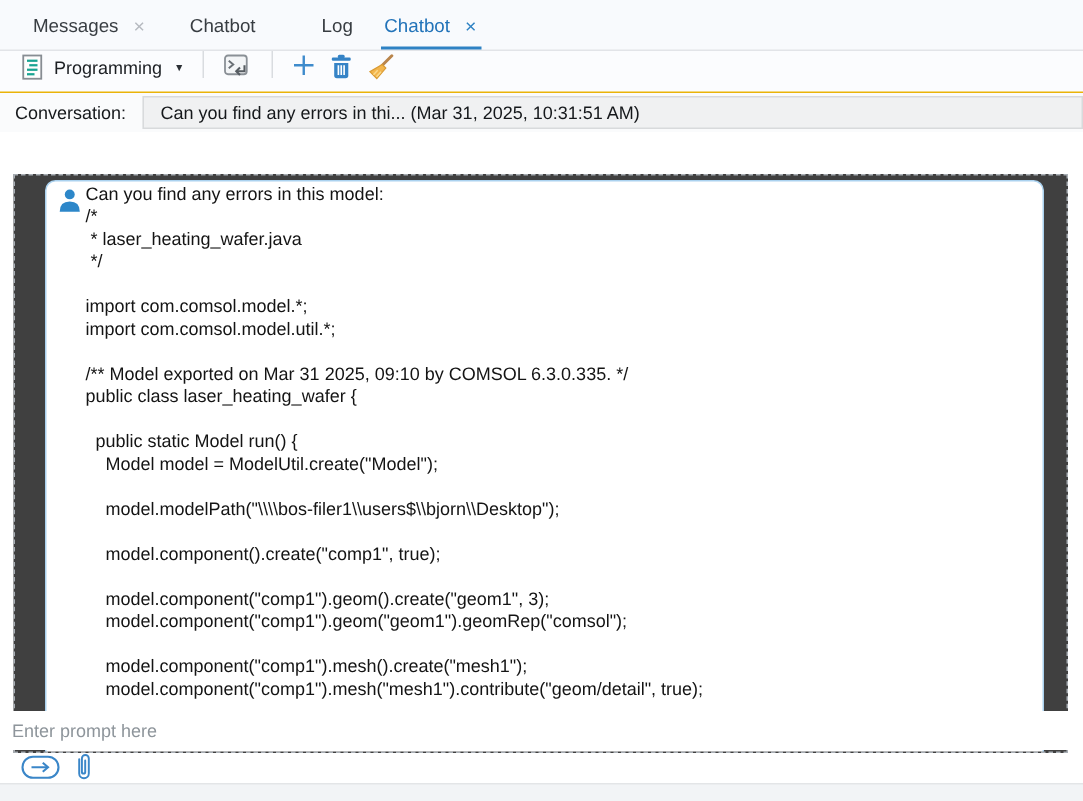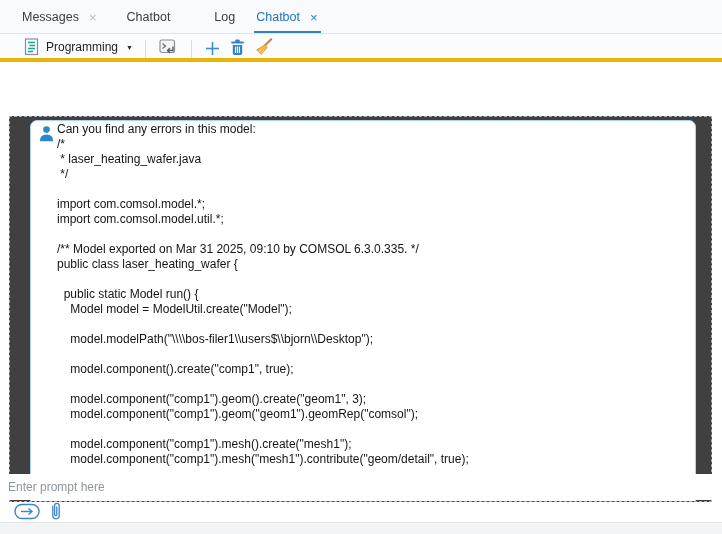--- a/index.html
+++ b/index.html
@@ -24,22 +24,22 @@
   .tab.active{color:#2273b9;border-bottom:2px solid #2e82c4;}
   .tab-close{font-size:13px;line-height:1;color:#b6bac0;padding:0 1px;}
   .tab.active .tab-close{color:#2e82c4;}
   .m-messages{margin-left:0;}
   .m-progress{margin-left:25px;}
   .m-log{margin-left:40px;}
   .m-chatbot{margin-left:17px;}
   
   .toolbar{
     position:absolute;left:0;top:34px;width:722px;height:28px;
-    background:#fbfcfe;border-bottom:4px solid #eab308;
-    display:flex;align-items:flex-end;padding-left:20px;
+    background:#fbfcfe;border-bottom:1px solid #eab308;
+    display:flex;align-items:flex-start;padding-left:10px;
   }
   .tbtn{
     display:flex;align-items:center;gap:6px;border:none;background:transparent;
     padding:2px 4px;font-family:inherit;font-size:12px;color:#1c1f23;cursor:default;
   }
   .caret{font-size:7px;color:#2c3035;margin-left:2px;}
   .sep{width:1px;height:18px;background:#d9dce0;margin:0 8px;}
   .iconbtn{border:none;background:transparent;padding:2px 5px;display:flex;align-items:center;}
   
   .convrow{
@@ -144,20 +144,26 @@
     <button class="iconbtn">
       <svg width="18" height="18" viewBox="0 0 18 18">
         <line x1="16.2" y1="1.2" x2="9.2" y2="8.2" stroke="#b9854c" stroke-width="2" stroke-linecap="round"></line>
         <polygon points="9.8,7 12.2,9.4 6.2,16.4 1.6,11.8" fill="#f3b54d" stroke="#d99b33" stroke-width="0.8"></polygon>
         <line x1="4" y1="13.8" x2="6.8" y2="10.8" stroke="#fbd98a" stroke-width="1"></line>
         <line x1="6" y1="15.2" x2="9" y2="11.8" stroke="#fbd98a" stroke-width="1"></line>
       </svg>
     </button>
   </div>
 
+  <div class="convrow">
+    <span class="convlabel">Conversation:</span>
+    <div class="convselect">
+      <span>Can you find any errors in thi... (Mar 31, 2025, 10:31:51 AM)</span>
+    </div>
+  </div>
 
   <div class="chat">
     <div class="bubble">
       <svg class="useravatar" width="15" height="16" viewBox="0 0 15 16">
         <circle cx="7.5" cy="3.6" r="3.3" fill="#2d87c9"></circle>
         <path d="M0.8,15.2 Q0.8,8.4 7.5,8.4 Q14.2,8.4 14.2,15.2 Z" fill="#2d87c9"></path>
       </svg>
       <div class="msg">Can you find any errors in this model:
 /*
  * laser_heating_wafer.java

